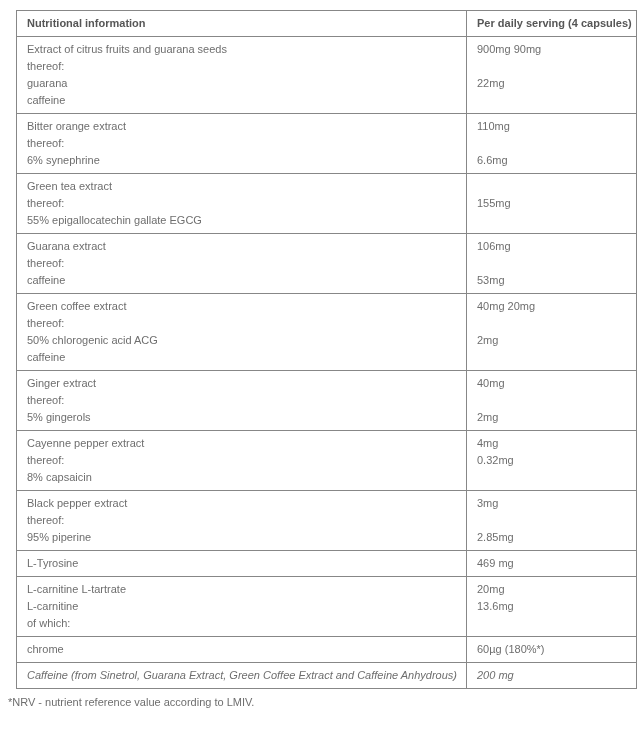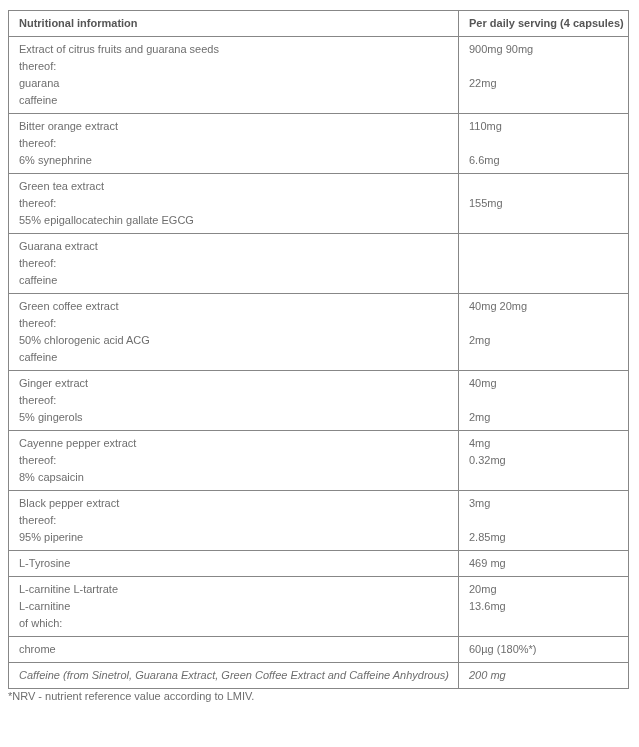--- a/index.html
+++ b/index.html
@@ -16,20 +16,21 @@
     box-sizing: border-box;
   }
   .wrap {
     margin: 10px 9px 0 8px;
   }
   .table {
     width: 621px;
     box-sizing: border-box;
     border: 1px solid #878787;
     background: #ffffff;
+    margin-left: 8px;
   }
   .row {
     display: flex;
     border-bottom: 1px solid #878787;
   }
   .row:last-child {
     border-bottom: none;
     font-style: italic;
   }
   .cell {
@@ -47,20 +48,21 @@
   .line {
     line-height: 17px;
     min-height: 17px;
     white-space: nowrap;
   }
   .row.header .line {
     font-weight: bold;
     color: #565656;
   }
   .footnote {
+    margin-top: 6px;
     line-height: 15px;
     color: #6e6e6e;
   }
 </style>
 </head>
 <body>
 
 <div class="wrap">
   <div class="table" id="nutrition-table">
     <div class="row header">
@@ -111,20 +113,25 @@
           <div class="line">155mg</div>
         </div>
   </div>
 
   <div class="row">
     <div class="cell left">
           <div class="line">Guarana extract</div>
           <div class="line">thereof:</div>
           <div class="line">caffeine</div>
         </div>
+    <div class="cell right">
+          <div class="line">106mg</div>
+          <div class="line"></div>
+          <div class="line">53mg</div>
+        </div>
   </div>
 
   <div class="row">
     <div class="cell left">
           <div class="line">Green coffee extract</div>
           <div class="line">thereof:</div>
           <div class="line">50% chlorogenic acid ACG</div>
           <div class="line">caffeine</div>
         </div>
     <div class="cell right">

